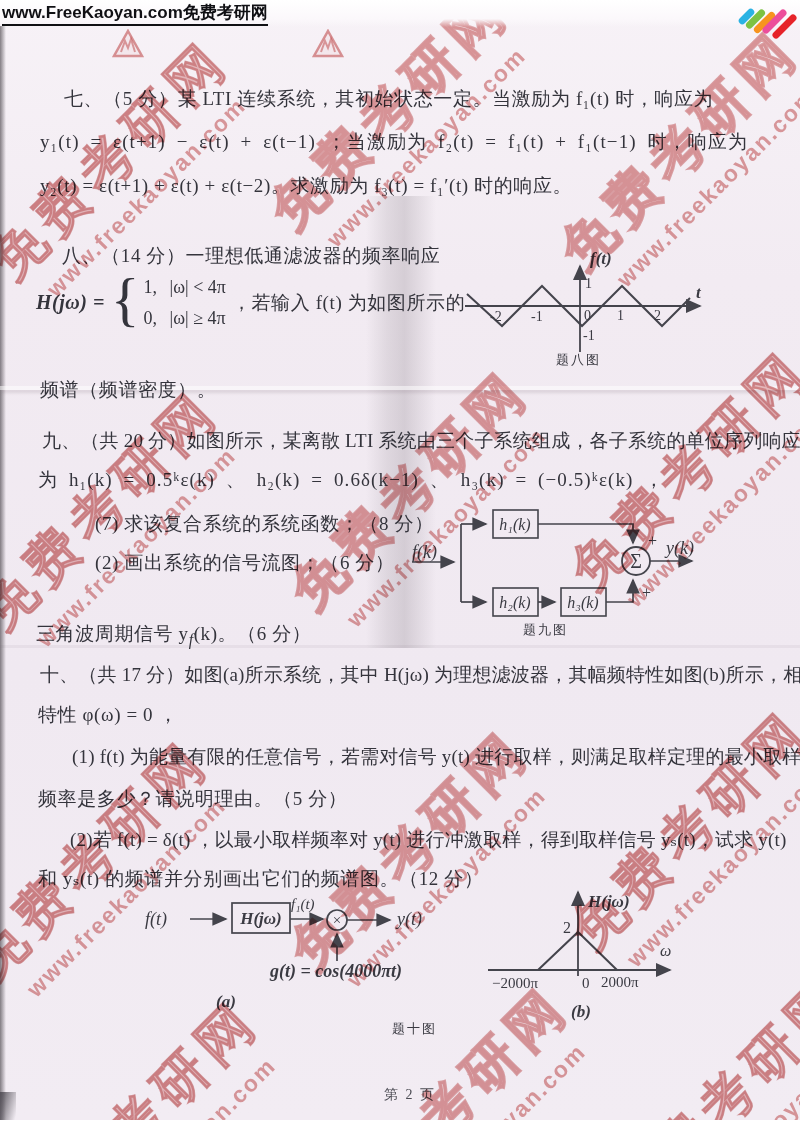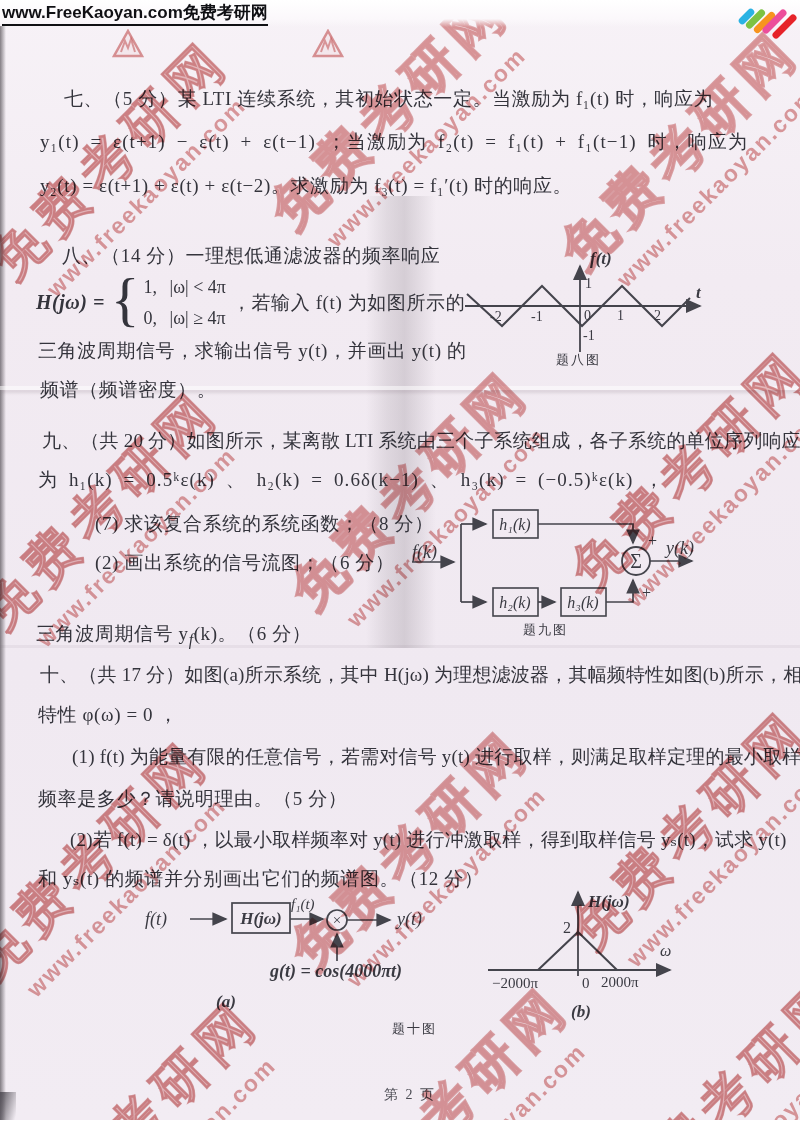--- a/index.html
+++ b/index.html
@@ -134,21 +134,20 @@
   <div class="ln" style="left:62px;top:243px">八、（14 分）一理想低通滤波器的频率响应</div>
   <div class="cases">
     <span class="lhs">H(jω) =</span>
     <span class="brace">{</span>
     <span class="col">
       <span><i>1,</i><span>|ω| &lt; 4π</span></span>
       <span><i>0,</i><span>|ω| ≥ 4π</span></span>
     </span>
     <span class="suffix">，若输入 f(t) 为如图所示的</span>
   </div>
-  <div class="ln" style="left:38px;top:338px">三角波周期信号，求输出信号 y(t)，并画出 y(t) 的</div>
   <div class="ln" style="left:40px;top:377px">频谱（频谱密度）。</div>
 
   <svg class="fig" style="left:450px;top:248px" width="300" height="132" viewBox="0 0 300 132">
     <defs>
         <marker id="ah8" markerWidth="10" markerHeight="8" refX="8" refY="4" orient="auto">
           <path d="M0,0 L9,4 L0,8 Z" fill="#44444c"></path>
         </marker>
       </defs>
     <line x1="15" y1="58" x2="250" y2="58" stroke="#44444c" stroke-width="1.8" marker-end="url(#ah8)"></line>
     <line x1="130" y1="104" x2="130" y2="18" stroke="#44444c" stroke-width="1.8" marker-end="url(#ah8)"></line>

